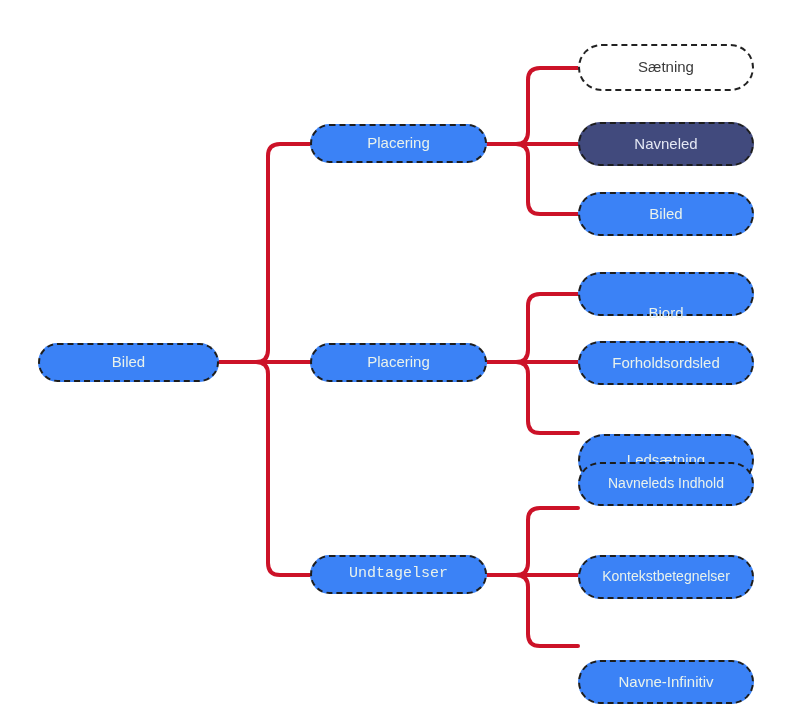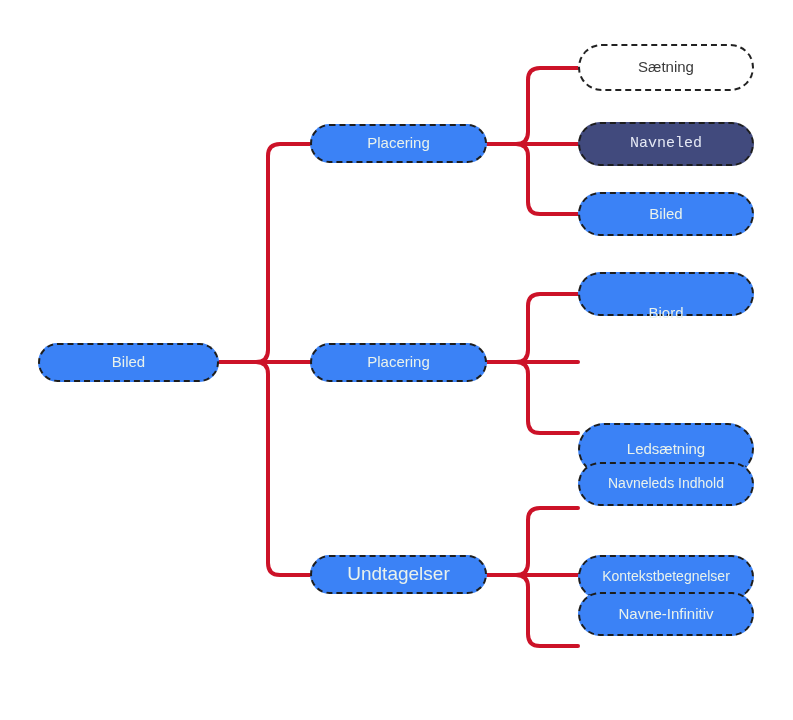--- a/index.html
+++ b/index.html
@@ -76,40 +76,43 @@
     </svg>
 <div class="node green" style="left: 38px; top: 343px; width: 181px; height: 39px;">
       <span class="label" style="font-size: 15px;">Biled</span>
     </div>
     <div class="node green" style="left: 310px; top: 124px; width: 177px; height: 39px;">
       <span class="label" style="font-size: 15px;">Placering</span>
     </div>
     <div class="node white" style="left: 578px; top: 44px; width: 176px; height: 47px;">
       <span class="label" style="font-size: 15px;">Sætning</span>
     </div>
-    <div class="node navy" style="left: 578px; top: 122px; width: 176px; height: 44px; font-family: Liberation Mono, monospace;">
+    <div class="node navy" style="left: 578px; top: 122px; width: 176px; height: 44px;">
       <span class="label" style="font-size: 15px;">Navneled</span>
     </div>
     <div class="node green" style="left: 578px; top: 192px; width: 176px; height: 44px;">
       <span class="label" style="font-size: 15px;">Biled</span>
     </div>
     <div class="node green" style="left: 310px; top: 343px; width: 177px; height: 39px;">
       <span class="label" style="font-size: 15px;">Placering</span>
     </div>
     <div class="node green" style="left: 578px; top: 272px; width: 176px; height: 44px;">
       <span class="label" style="font-size: 15px; margin-top: 38px;">Biord</span>
     </div>
-    <div class="node green" style="left: 578px; top: 423px; width: 176px; height: 52px;">
+    <div class="node green" style="left: 578px; top: 341px; width: 176px; height: 44px;">
+      <span class="label" style="font-size: 15px;">Forholdsordsled</span>
+    </div>
+    <div class="node green" style="left: 578px; top: 434px; width: 176px; height: 52px;">
       <span class="label" style="font-size: 15px;">Ledsætning</span>
     </div>
     <div class="node green" style="left: 310px; top: 555px; width: 177px; height: 39px;">
-      <span class="label" style="font-size: 19px;">Undtagelser</span>
+      <span class="label" style="font-size: 15px; font-family: Liberation Mono, monospace;">Undtagelser</span>
     </div>
     <div class="node green" style="left: 578px; top: 462px; width: 176px; height: 44px;">
       <span class="label" style="font-size: 14px;">Navneleds Indhold</span>
     </div>
     <div class="node green" style="left: 578px; top: 555px; width: 176px; height: 44px;">
       <span class="label" style="font-size: 14px;">Kontekstbetegnelser</span>
     </div>
-    <div class="node green" style="left: 578px; top: 592px; width: 176px; height: 44px;">
+    <div class="node green" style="left: 578px; top: 660px; width: 176px; height: 44px;">
       <span class="label" style="font-size: 15px;">Navne-Infinitiv</span>
     </div>
   </div>
 
 </body></html>

